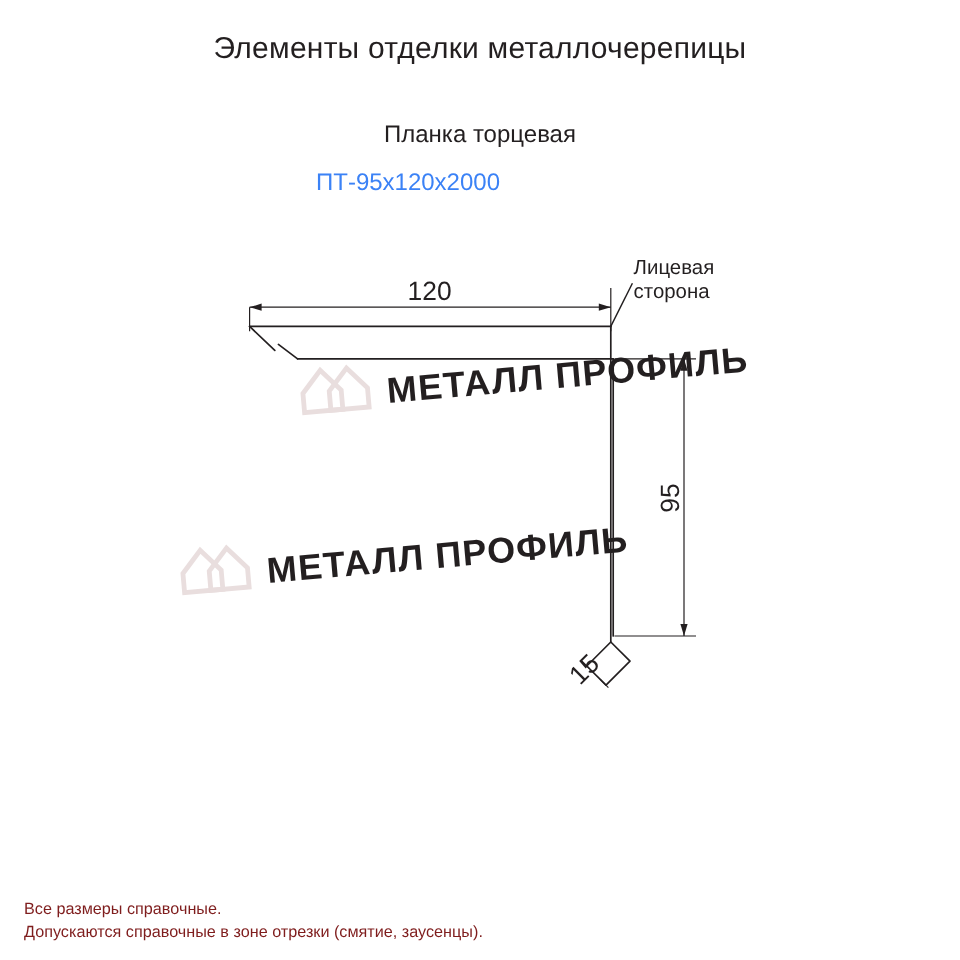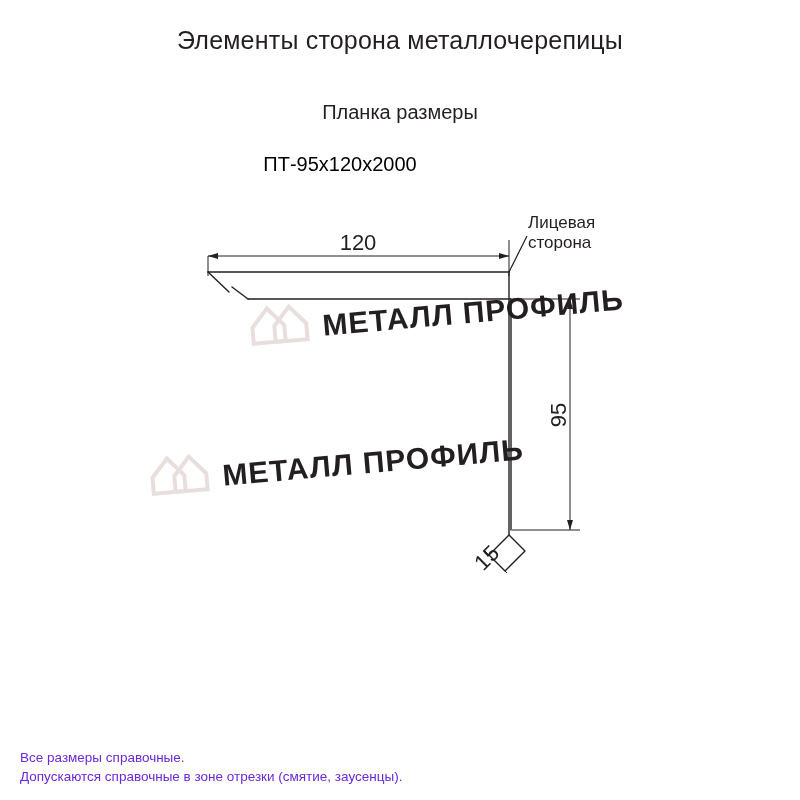--- a/index.html
+++ b/index.html
@@ -38,22 +38,21 @@
     font-size: 20px;
     color: #231f20;
   }
   .code {
     position: absolute;
     top: 141px;
     left: 0;
     width: 680px;
     text-align: center;
     font-size: 20px;
-    color: #000000;
-    margin-top: 12px;
+    color: #3b82f6;
   }
   .drawing {
     position: absolute;
     top: 180px;
     left: 0;
     width: 800px;
     height: 480px;
   }
   .watermark {
     position: absolute;
@@ -62,36 +61,36 @@
     width: 800px;
     height: 480px;
     pointer-events: none;
   }
   .footer {
     position: absolute;
     left: 20px;
     bottom: 14px;
     font-size: 13.5px;
     line-height: 19px;
-    color: #6d28d9;
+    color: #7f1d1d;
   }
   .footer div { white-space: nowrap; }
   svg { display: block; }
   text {
     font-family: "Liberation Sans", sans-serif;
     fill: #231f20;
   }
 </style>
 </head>
 <body>
 
 <div class="page">
 
-  <div class="title">Элементы сторона металлочерепицы</div>
-  <div class="subtitle">Планка размеры</div>
+  <div class="title">Элементы отделки металлочерепицы</div>
+  <div class="subtitle">Планка торцевая</div>
   <div class="code">ПТ-95х120х2000</div>
 
   <div class="watermark">
     <svg width="800" height="480" viewBox="0 0 800 480">
       <g fill="#e9dede" font-size="30" font-weight="bold" letter-spacing="1">
         <g transform="translate(250,120) rotate(-5)">
 
           <g stroke="#e9dede" stroke-width="4" fill="none">
             <path d="M0 28 L16 10 L32 28 L32 44 L0 44 Z"></path>
             <path d="M22 28 L38 10 L54 28 L54 44 L22 44 Z"></path>

